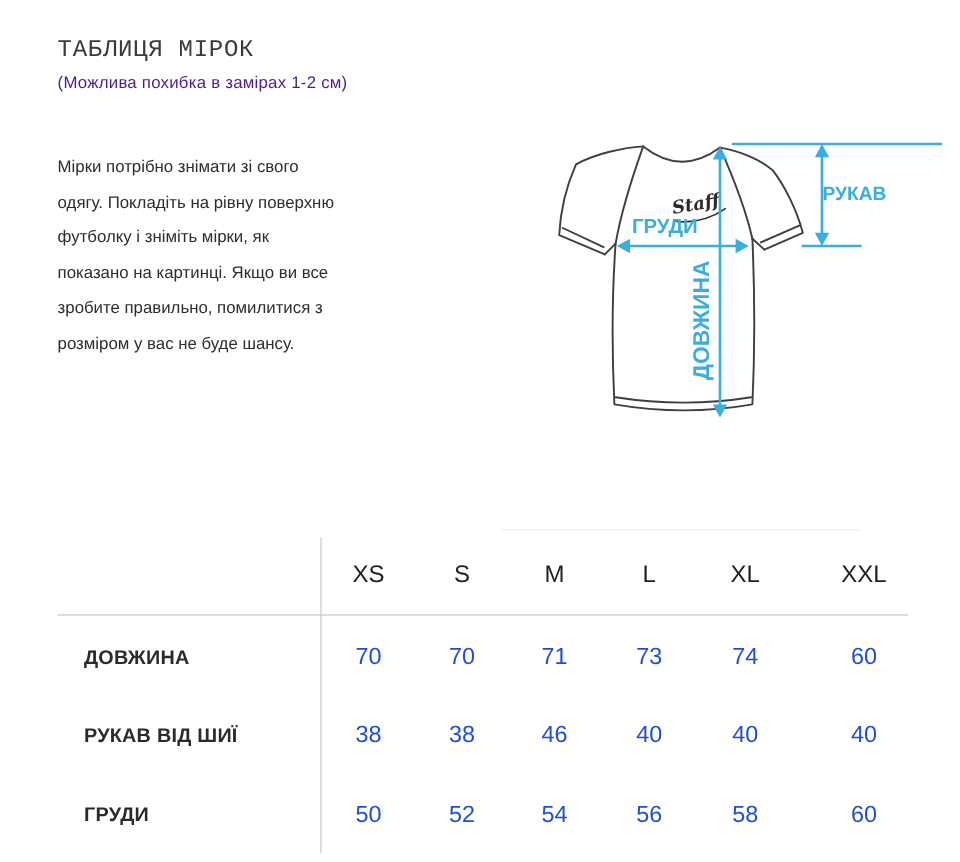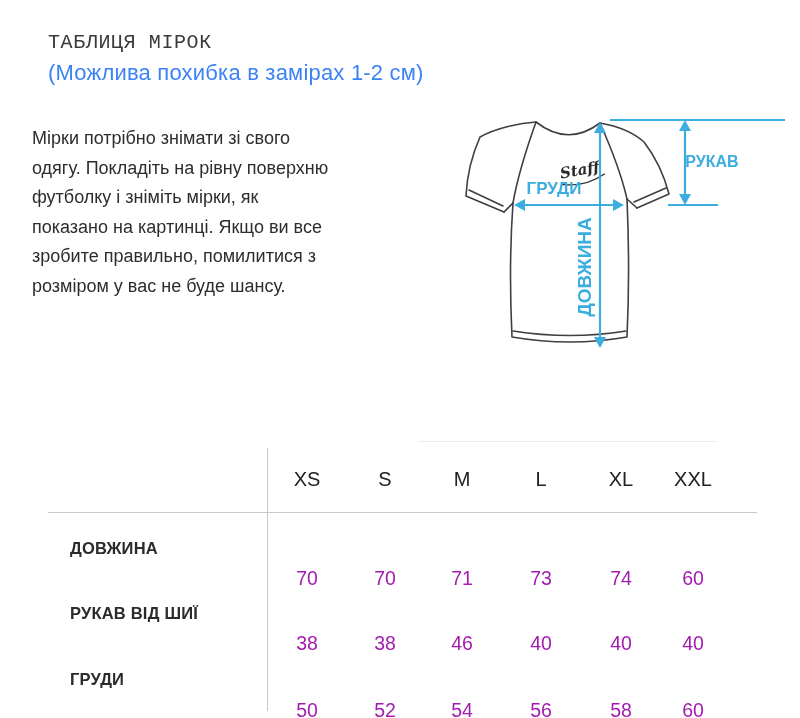--- a/index.html
+++ b/index.html
@@ -2,35 +2,35 @@
 <html><head>
 <meta charset="utf-8">
 <style>
   html,body{margin:0;padding:0;}
   body{
     width:800px;height:718px;position:relative;background:#ffffff;
     font-family:"Liberation Sans",sans-serif;color:#333;overflow:hidden;
   }
   .abs{position:absolute;}
   .title{left:48px;top:31px;font-size:20px;font-weight:400;letter-spacing:.6px;color:#3a3a3a;margin:0;font-family:Liberation Mono, monospace;}
-  .subtitle{left:48px;top:60px;font-size:22px;color:#3b82f6;letter-spacing:.2px;}
+  .subtitle{left:48px;top:60px;font-size:14px;color:#4c1d95;letter-spacing:.2px;}
   .instructions{
-    left:32px;top:124px;width:370px;margin:0;
-    font-size:18px;line-height:29.5px;color:#2d2d2d;white-space:pre-line;
+    left:48px;top:124px;width:370px;margin:0;
+    font-size:14px;line-height:29.5px;color:#2d2d2d;white-space:pre-line;
   }
   .diagram{left:440px;top:95px;}
   svg text{font-family:"Liberation Sans",sans-serif;font-weight:bold;fill:#3badde;}
   svg .brand-text{font-family:"DejaVu Serif",serif;font-style:italic;font-weight:bold;fill:#2a2a2a;}
   .faint-line{left:418px;top:441px;width:299px;height:1px;background:#ececec;}
   .tbl-divider-v{left:267px;top:448px;width:1px;height:263px;background:#c9c9c9;}
   .tbl-divider-h{left:48px;top:512px;width:709px;height:1px;background:#c9c9c9;}
   .col-head{top:468px;font-size:20px;color:#222;transform:translateX(-50%);}
-  .cell{font-size:19.5px;color:#a21caf;transform:translateX(-50%);margin-top:31px;}
+  .cell{font-size:19.5px;color:#1d4ed8;transform:translateX(-50%);}
   .row-label{left:70px;font-size:16.5px;font-weight:bold;color:#2b2b2b;letter-spacing:.2px;}
-  .c0{left:307px}.c1{left:385px}.c2{left:462px}.c3{left:541px}.c4{left:621px}.c5{left:693px}
+  .c0{left:307px}.c1{left:385px}.c2{left:462px}.c3{left:541px}.c4{left:621px}.c5{left:720px}
   .v0{top:536px}.v1{top:601px}.v2{top:668px}
   .r0{top:539px}.r1{top:604px}.r2{top:670px}
 </style>
 </head>
 <body>
 
 <div>
 
   <h1 class="abs title">ТАБЛИЦЯ МІРОК</h1>
   <div class="abs subtitle">(Можлива похибка в замірах 1-2 см)</div>

